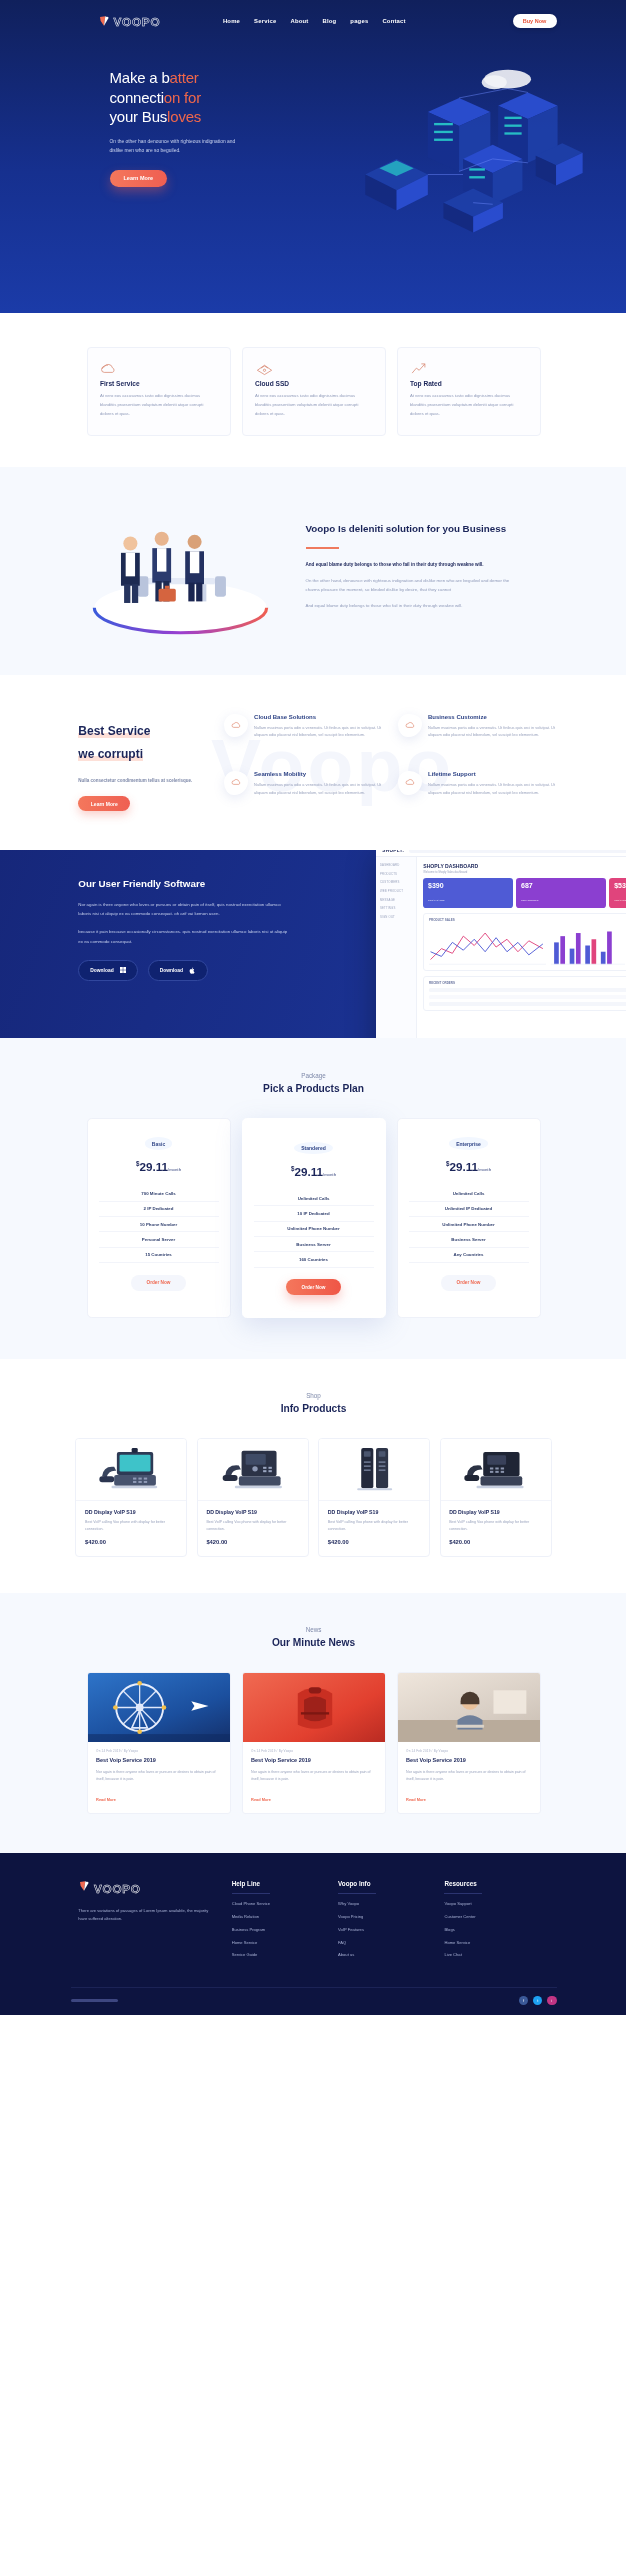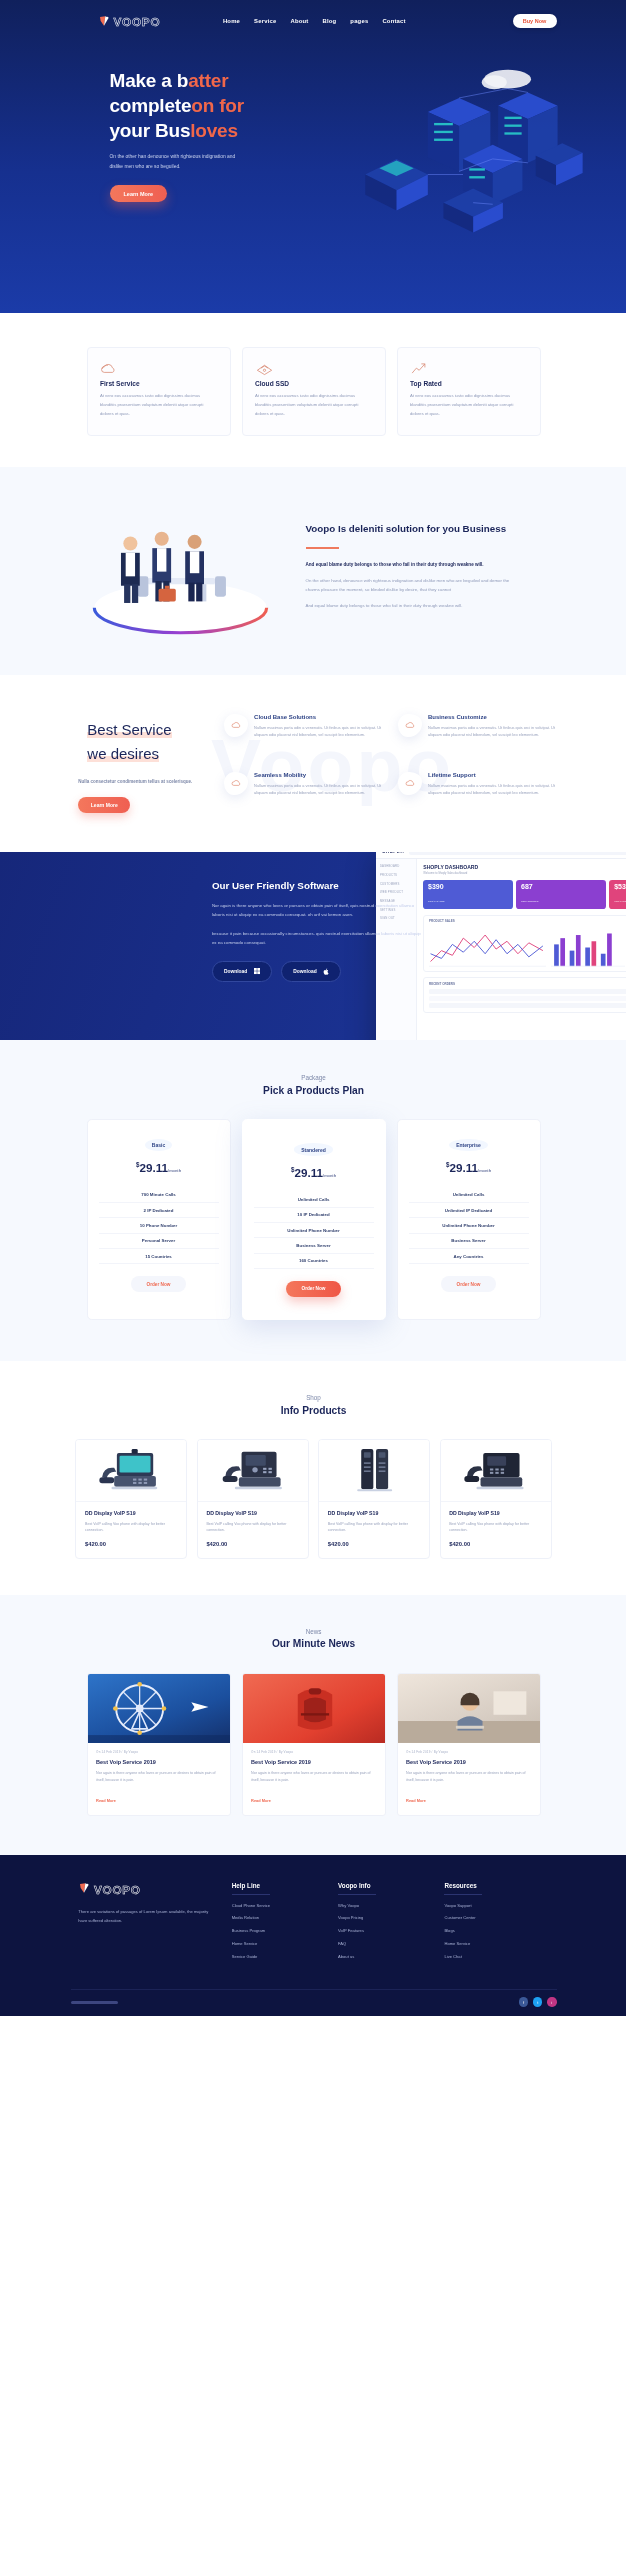--- a/index.html
+++ b/index.html
@@ -45,21 +45,21 @@
     color:#fff;font-size:5.9px;text-decoration:none;font-weight:600;letter-spacing:0.2px;
   }
   .buy-btn{
     background:#fff;color:#e8553b;border:none;border-radius:15.7px;
     font-size:5.5px;font-weight:700;padding:3.9px 10.2px;cursor:pointer;
     box-shadow:0 1.6px 4.7px rgba(0,0,0,.15);
   }
   .hero-inner{ width:486px;margin:0 auto;display:flex;position:relative;padding-top:33px;}
   .hero-left{ width:164px;margin-left:39px;position:relative;z-index:3;}
   .hero-title{
-    font-size:19px;line-height:1.32;font-weight:700;color:#fff;letter-spacing:-0.2px;
+    font-size:15px;line-height:1.32;font-weight:400;color:#fff;letter-spacing:-0.2px;
   }
   .hero-title .accent{ color:#f0674a; }
   .hero-sub{
     margin-top:9.4px;font-size:4.9px;line-height:2;color:#cbd5f0;max-width:137px;
   }
   .learn-btn{
     margin-top:13.3px;background:linear-gradient(90deg,#f4775c,#ef5f52);
     color:#fff;border:none;border-radius:15.7px;padding:5.5px 14px;
     font-size:5.5px;font-weight:700;cursor:pointer;
     box-shadow:0 4.7px 11px rgba(239,95,82,.38);
@@ -89,23 +89,22 @@
 
   
   .best{ background:#fff;padding:36px 0 39px;position:relative;overflow:hidden; }
   .best .watermark{
     position:absolute;left:211px;top:47px;font-size:75px;font-weight:700;
     color:#f4f6fc;letter-spacing:3.1px;z-index:0;
   }
   .best-row{ display:flex;gap:17px;position:relative;z-index:2; }
   .best-left{ width:129px;padding-top:7.8px;margin-left:7.8px; }
   .best-head{
-    font-size:15px;font-weight:400;line-height:1.55;color:#1b2559;display:inline;
+    font-size:12px;font-weight:700;line-height:1.55;color:#1b2559;display:inline;
     background:linear-gradient(transparent 62%, #fde0d8 62%);
-    margin-left:9px;
   }
   .best-sub{ font-size:4.5px;line-height:2;color:#7e89a9;margin-top:12.5px;font-weight:600; }
   .best-btn{
     margin-top:11px;background:linear-gradient(90deg,#f4775c,#ef5f52);color:#fff;border:none;
     border-radius:15.7px;padding:4.7px 12.5px;font-size:5px;font-weight:700;cursor:pointer;
     box-shadow:0 3.9px 9.4px rgba(239,95,82,.3);
   }
   .feat-grid{ display:grid;grid-template-columns:1fr 1fr;gap:17px 15.7px;flex:1;margin-top:3.1px;}
   .feat{ display:flex;gap:6.3px; }
   .feat-ico{
@@ -117,21 +116,21 @@
   }
   .feat-ico svg{ position:absolute;left:6.3px;top:7px; }
   .feat-t{ font-size:6px;font-weight:700;color:#2f4486;margin-bottom:3.9px; }
   .feat-p{ font-size:3.9px;line-height:2;color:#99a2bd; }
 
   
   .software{
     background:linear-gradient(110deg,#16277a 0%,#1a3190 60%,#1c3396 100%);
     padding:28px 0 36px;position:relative;overflow:hidden;min-height:188px;
   }
-  .sw-row{ display:flex;position:relative;justify-content:center; }
+  .sw-row{ display:flex;position:relative; }
   .sw-left{ width:211px;margin-left:7.8px;z-index:3; }
   .sw-title{ font-size:9.8px;font-weight:700;color:#fff;margin-bottom:10.2px; }
   .sw-p{ font-size:4.4px;line-height:2.15;color:#c3cdeb;margin-bottom:8.6px; }
   .dl-row{ display:flex;gap:9.4px;margin-top:14px; }
   .dl-btn{
     background:#0f2270;border:0.8px solid #31479e;border-radius:15.7px;color:#fff;
     font-size:4.9px;font-weight:700;padding:5.5px 11px;display:flex;align-items:center;gap:6.3px;
     cursor:pointer;
   }
   .sw-shot{
@@ -244,21 +243,21 @@
         <a href="#">pages</a>
         <a href="#">Contact</a>
       </div>
       <button class="buy-btn">Buy Now</button>
     </nav>
 
     <div class="hero-inner">
       <div class="hero-left">
         <h1 class="hero-title">
           <span>Make a b</span><span class="accent">atter</span><br>
-          <span>complete</span><span class="accent">on for</span><br>
+          <span>connecti</span><span class="accent">on for</span><br>
           <span>your Bus</span><span class="accent">loves</span>
         </h1>
         <p class="hero-sub">On the other han denounce with righteous indignation and dislike men who are so beguiled.</p>
         <button class="learn-btn">Learn More</button>
       </div>
 
       <div class="hero-art">
         <svg width="258" height="196" viewBox="0 0 330 250">
           <g opacity=".95">
 
@@ -417,21 +416,21 @@
     </div>
   </section>
 
   <section class="best">
     <div class="watermark">Voopo</div>
     <div class="container">
       <div class="best-row">
         <div class="best-left">
           <h2>
             <span class="best-head">Best Service</span><br>
-            <span class="best-head">we desires</span>
+            <span class="best-head">we corrupti</span>
           </h2>
           <p class="best-sub">Nulla consectetur condimentum tellus at scelerisque.</p>
           <button class="best-btn">Learn More</button>
         </div>
         <div class="feat-grid">
           <div class="feat">
             <span class="feat-ico">
                 <span class="blob"></span>
               <svg width="11" height="8.6" viewBox="0 0 16 12" fill="none" stroke="#e08a72" stroke-width="1">
                   <path d="M4 9a2.6 2.6 0 0 1 .3-5.2A4 4 0 0 1 11.6 5 2.2 2.2 0 0 1 11.4 9z"></path>

